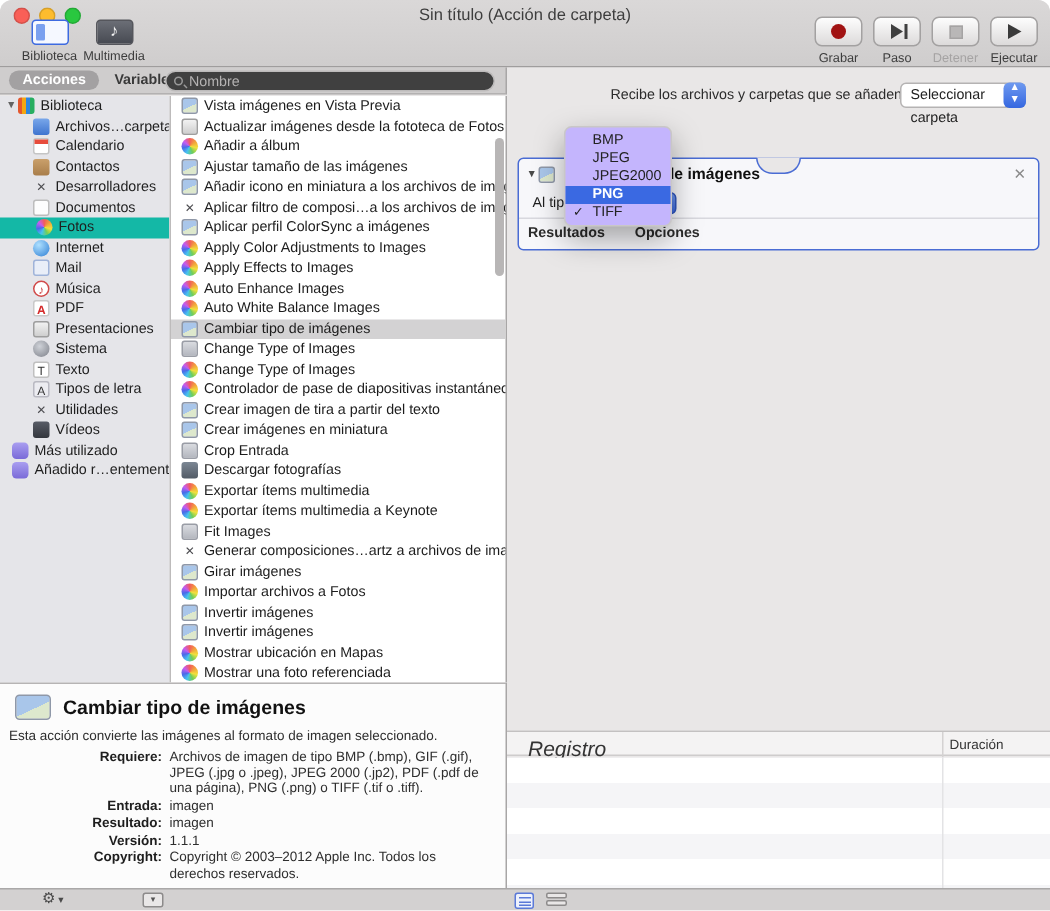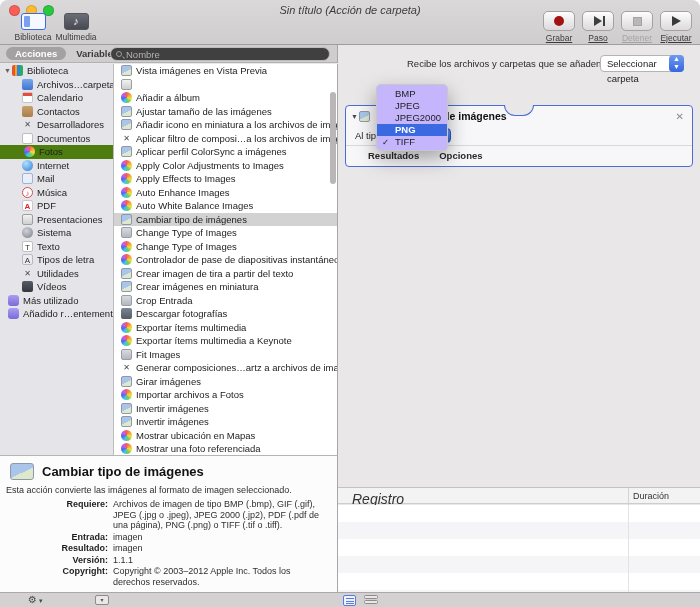--- a/index.html
+++ b/index.html
@@ -3,36 +3,36 @@
 <meta charset="utf-8">
 <style>
   * { margin:0; padding:0; box-sizing:border-box; }
   html,body { background:#fff; }
   body { font-family:"Liberation Sans","DejaVu Sans",sans-serif; width:700px; height:607px; overflow:hidden; }
   .window { position:relative; width:700px; height:607px; border-radius:8px 8px 0 0; overflow:hidden; background:#e9e7e7; }
 
   
   .chrome { position:absolute; left:0; top:0; width:700px; height:45px;
             background:linear-gradient(#dad8d8,#cfcdcd); border-bottom:1px solid #9f9d9d; }
-  .win-title { position:absolute; top:4px; left:0; width:100%; text-align:center; font-size:11px; color:#3d3d3d;font-style:italic; }
+  .win-title { position:absolute; top:4px; left:0; width:100%; text-align:center; font-size:11px; color:#3d3d3d; }
   .lights { position:absolute; left:9px; top:5px; display:flex; gap:6px; }
   .light { width:11px; height:11px; border-radius:50%; border:0.5px solid rgba(0,0,0,.15); }
   .light.red{background:#f95f57}.light.yellow{background:#fdbc2e}.light.green{background:#29c83f}
 
   .tbtn { position:absolute; top:13px; width:56px; text-align:center; cursor:default; }
   .tbtn .tico { margin:0 auto; width:25px; height:17px; border-radius:3px; }
   .tbtn .tlabel { font-size:8.5px; color:#3c3c3c; margin-top:2px; }
   .tico.lib { background:#f5f8ff; border:1.5px solid #3d6ae0; position:relative; }
   .tico.lib::before{content:""; position:absolute; left:2px; top:2px; bottom:2px; width:6px; background:#7aa0ef; border-radius:1px;}
   .tico.media { background:linear-gradient(#6b6e76,#474a52); border:1px solid #55565c; color:#f4f4f4; font-size:11px; line-height:15px; }
 
   .runbtns { position:absolute; right:8px; top:11px; display:flex; gap:7px; }
   .runbtn { width:32px; text-align:center; }
   .runbtn .bface { width:32px; height:20px; border-radius:5px; background:linear-gradient(#fdfdfd,#dcdada); border:1px solid #a3a1a1; display:flex; align-items:center; justify-content:center; }
-  .runbtn .blabel { font-size:8.5px; color:#3c3c3c; margin-top:2px;text-decoration:underline; }
+  .runbtn .blabel { font-size:8.5px; color:#3c3c3c; margin-top:2px; }
   .runbtn.disabled .blabel { color:#a5a3a3; }
   .g-record{width:10px;height:10px;border-radius:50%;background:#a11313;}
   .g-step{width:0;height:0;border-top:5px solid transparent;border-bottom:5px solid transparent;border-left:8px solid #3f3f3f;position:relative;}
   .g-step::after{content:"";position:absolute;left:1px;top:-5px;width:2px;height:10px;background:#3f3f3f;}
   .g-stop{width:9px;height:9px;background:#b9b7b7;border:1px solid #a5a3a3;}
   .g-run{width:0;height:0;border-top:5px solid transparent;border-bottom:5px solid transparent;border-left:9px solid #3a3a3a;}
 
   
   .tabrow { position:absolute; left:0; top:45px; width:338px; height:18px; background:#cfcdcd;
             border-bottom:1px solid #b3b1b1; border-right:1px solid #a8a6a6; display:flex; align-items:center; }
@@ -43,21 +43,21 @@
                border-radius:7px; display:flex; align-items:center; padding-left:5px; }
   .mag { width:6px; height:6px; border:1.3px solid #9a9a9a; border-radius:50%; position:relative; flex:none; }
   .mag::after { content:""; position:absolute; left:5px; top:5px; width:3px; height:1.3px; background:#9a9a9a; transform:rotate(45deg); }
   .searchbox .ph { font-size:9.5px; color:#b4b2b2; margin-left:4px; }
 
   
   .sidebar { position:absolute; left:0; top:64px; width:113px; height:391px; background:#e5e5e9; overflow:hidden; }
   .srow { height:13.5px; display:flex; align-items:center; font-size:9.5px; color:#1e1e1e; padding-left:22px; white-space:nowrap; }
   .srow.root { padding-left:4px; }
   .srow.smart { padding-left:8px; }
-  .srow.selected { background:#4d7c0f;padding-left:24px; }
+  .srow.selected { background:#14b8a6;padding-left:24px; }
   .tri { font-size:7px; color:#636363; width:8px; flex:none; }
 
   
   .ic { display:inline-block; width:11px; height:11px; border-radius:2px; margin-right:4px; flex:none;
         font-size:8px; line-height:11px; text-align:center; color:#333; }
   .ic-library{background:linear-gradient(90deg,#e4572e 25%,#f3a712 25% 50%,#2e86de 50% 75%,#27ae60 75%);}
   .ic-files{background:linear-gradient(180deg,#79a7ea,#3f74cf);}
   .ic-calendar{background:#fff;border:1px solid #c5c5c5;position:relative;}
   .ic-calendar::before{content:"";position:absolute;left:0;top:0;right:0;height:3px;background:#e74c3c;}
   .ic-contacts{background:linear-gradient(#caa06b,#a97e4b);}
@@ -109,21 +109,21 @@
             border:1.5px solid #4a6cd4; border-radius:4px; }
   .notch { position:absolute; left:50%; top:-1.5px; transform:translateX(-50%); width:30px; height:11px;
            background:#e9e7e7; border:1.5px solid #4a6cd4; border-top:none; border-radius:0 0 15px 15px; }
   .ab-head { display:flex; align-items:center; height:20px; padding:0 8px 0 5px; }
   .ab-head .tri { color:#4a4a4a; }
   .ab-title { font-size:10.5px; font-weight:bold; color:#111; margin-left:2px; }
   .ab-close { margin-left:auto; font-size:10px; color:#8a8a8a; }
   .ab-param { display:flex; align-items:center; height:19px; padding-left:9px; }
   .ab-param .plabel { font-size:9.5px; color:#1e1e1e; }
   .pill { width:62px; height:15px; margin-left:8px; border-radius:4px; background:linear-gradient(#7099ec,#3a66dd); border:1px solid #2f55be; }
-  .ab-foot { display:flex; gap:20px; border-top:1px solid #d8d8de; height:19px; align-items:center; padding-left:22px; }
+  .ab-foot { display:flex; gap:20px; border-top:1px solid #d8d8de; height:19px; align-items:center; padding-left:6px; }
   .ab-link { font-size:9.5px; font-weight:bold; color:#2b2b2b; }
 
   .menu { position:absolute; left:38px; top:39px; width:72px; background:#c4b5fd; border:1px solid #c9c7c7;
           border-radius:5px; box-shadow:0 8px 20px rgba(0,0,0,.35); padding:2px 0; }
   .mitem { height:12.2px; display:flex; align-items:center; font-size:9.5px; color:#222; padding-left:18px; position:relative; }
   .mitem.highlighted { background:#3a69e2; color:#fff; font-weight:bold; }
   .mitem .chk { position:absolute; left:5px; font-size:8.5px; }
 
   
   .loghead { position:absolute; left:0; top:442px; width:100%; height:17px; background:#f4f3f3;
@@ -312,20 +312,21 @@
   <div class="actions">
     <div>
 
         <div class="arow">
           <span class="ic ic-img"></span>
           <span>Vista imágenes en Vista Previa</span>
         </div>
 
         <div class="arow">
           <span class="ic ic-present"></span>
+          <span>Actualizar imágenes desde la fototeca de Fotos</span>
         </div>
 
         <div class="arow">
           <span class="ic ic-photos"></span>
           <span>Añadir a álbum</span>
         </div>
 
         <div class="arow">
           <span class="ic ic-img"></span>
           <span>Ajustar tamaño de las imágenes</span>

